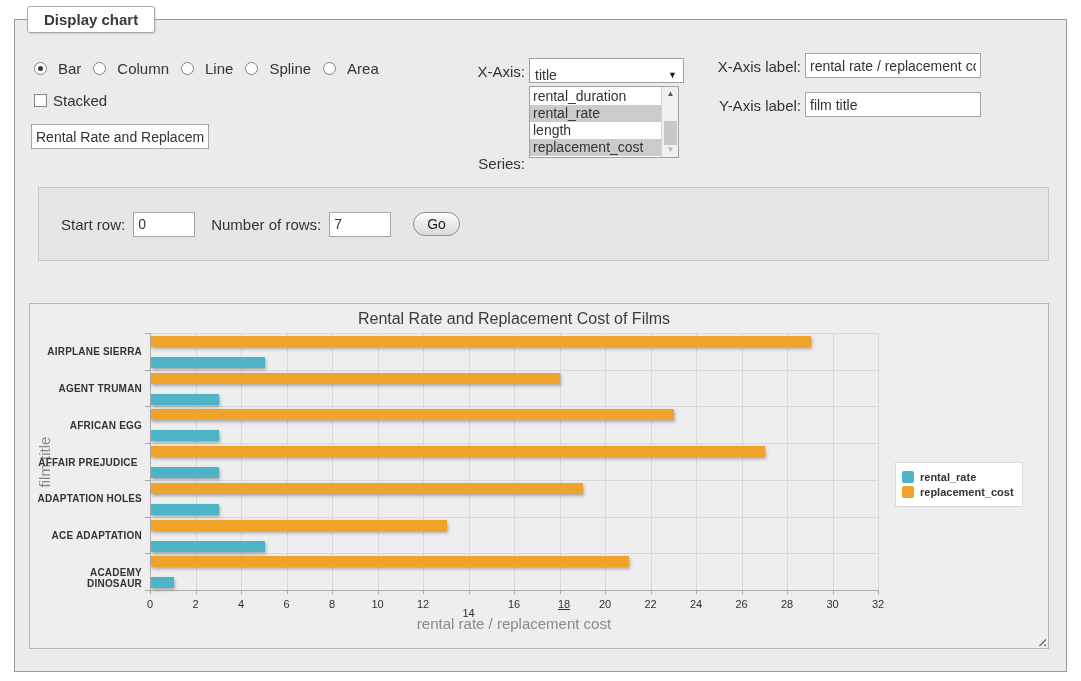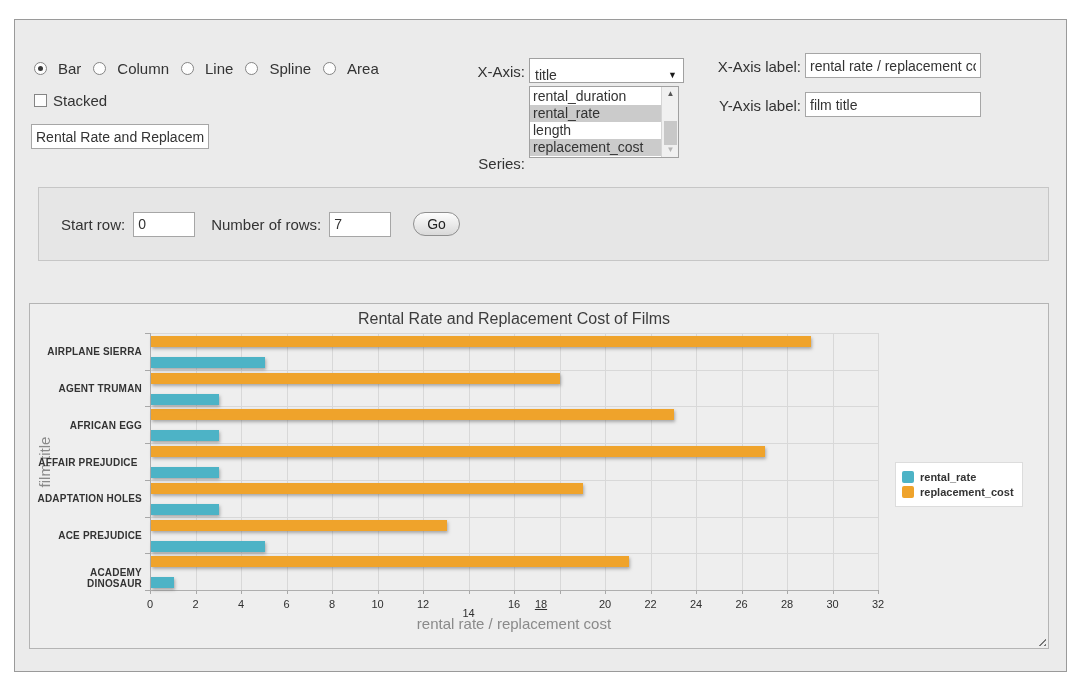--- a/index.html
+++ b/index.html
@@ -123,20 +123,21 @@
   .resize-handle {
     position:absolute; right:2px; bottom:2px; width:11px; height:11px;
     background:repeating-linear-gradient(-45deg, #777 0 1.5px, transparent 1.5px 4px);
     clip-path:polygon(100% 0, 100% 100%, 0 100%);
   }
 </style>
 </head>
 <body>
 
 <div class="fs">
+  <div class="fs-legend">Display chart</div>
 
   <div class="radio-row">
     <span class="opt">
       <span class="radio on"></span>
       <span>Bar</span>
     </span>
     <span class="opt">
       <span class="radio"></span>
       <span>Column</span>
     </span>
@@ -240,21 +241,21 @@
       <div class="tick" style="left: 393px; top: 286px; width: 1px; height: 4px;"></div>
       <div class="xlab" style="left: 378px; top: 294px;">12</div>
       <div class="vgrid" style="left: 438.5px; top: 29px; width: 1px; height: 257px;"></div>
       <div class="tick" style="left: 438.5px; top: 286px; width: 1px; height: 4px;"></div>
       <div class="xlab" style="left: 423.5px; top: 294px; margin-top: 9px;">14</div>
       <div class="vgrid" style="left: 484px; top: 29px; width: 1px; height: 257px;"></div>
       <div class="tick" style="left: 484px; top: 286px; width: 1px; height: 4px;"></div>
       <div class="xlab" style="left: 469px; top: 294px;">16</div>
       <div class="vgrid" style="left: 529.5px; top: 29px; width: 1px; height: 257px;"></div>
       <div class="tick" style="left: 529.5px; top: 286px; width: 1px; height: 4px;"></div>
-      <div class="xlab" style="left: 496px; top: 294px; text-decoration: underline;">18</div>
+      <div class="xlab" style="left: 519px; top: 294px; text-decoration: underline;">18</div>
       <div class="vgrid" style="left: 575px; top: 29px; width: 1px; height: 257px;"></div>
       <div class="tick" style="left: 575px; top: 286px; width: 1px; height: 4px;"></div>
       <div class="xlab" style="left: 560px; top: 294px;">20</div>
       <div class="vgrid" style="left: 620.5px; top: 29px; width: 1px; height: 257px;"></div>
       <div class="tick" style="left: 620.5px; top: 286px; width: 1px; height: 4px;"></div>
       <div class="xlab" style="left: 605.5px; top: 294px;">22</div>
       <div class="vgrid" style="left: 666px; top: 29px; width: 1px; height: 257px;"></div>
       <div class="tick" style="left: 666px; top: 286px; width: 1px; height: 4px;"></div>
       <div class="xlab" style="left: 651px; top: 294px;">24</div>
       <div class="vgrid" style="left: 711.5px; top: 29px; width: 1px; height: 257px;"></div>
@@ -277,21 +278,21 @@
       <div class="tick" style="left: 115px; top: 212.571px; width: 5px; height: 1px;"></div>
       <div class="tick" style="left: 115px; top: 249.286px; width: 5px; height: 1px;"></div>
       <div class="tick" style="left: 115px; top: 286px; width: 5px; height: 1px;"></div>
       <div class="axisline" style="left: 120px; top: 29px; width: 1px; height: 257px;"></div>
       <div class="axisline" style="left: 120px; top: 286px; width: 728px; height: 1px;"></div>
       <div class="cat" style="left: 4px; top: 42.3571px;">AIRPLANE SIERRA</div>
       <div class="cat" style="left: 4px; top: 79.0714px;">AGENT TRUMAN</div>
       <div class="cat" style="left: 4px; top: 115.786px;">AFRICAN EGG</div>
       <div class="cat" style="left: 4px; top: 152.5px; text-align: center;">AFFAIR PREJUDICE</div>
       <div class="cat" style="left: 4px; top: 189.214px;">ADAPTATION HOLES</div>
-      <div class="cat" style="left: 4px; top: 225.929px;">ACE PREJUDICE</div>
+      <div class="cat" style="left: 4px; top: 225.929px;">ACE ADAPTATION</div>
       <div class="cat" style="left: 4px; top: 262.643px;">ACADEMY DINOSAUR</div>
       <div class="bar" style="left: 121px; top: 32px; width: 659.522px; background: rgb(239, 163, 43);"></div>
       <div class="bar" style="left: 121px; top: 68.7143px; width: 409.272px; background: rgb(239, 163, 43);"></div>
       <div class="bar" style="left: 121px; top: 105.429px; width: 523.022px; background: rgb(239, 163, 43);"></div>
       <div class="bar" style="left: 121px; top: 142.143px; width: 614.022px; background: rgb(239, 163, 43);"></div>
       <div class="bar" style="left: 121px; top: 178.857px; width: 432.022px; background: rgb(239, 163, 43);"></div>
       <div class="bar" style="left: 121px; top: 215.571px; width: 295.522px; background: rgb(239, 163, 43);"></div>
       <div class="bar" style="left: 121px; top: 252.286px; width: 477.522px; background: rgb(239, 163, 43);"></div>
       <div class="bar" style="left: 121px; top: 53px; width: 113.522px; background: rgb(77, 179, 198);"></div>
       <div class="bar" style="left: 121px; top: 89.7143px; width: 68.0225px; background: rgb(77, 179, 198);"></div>

